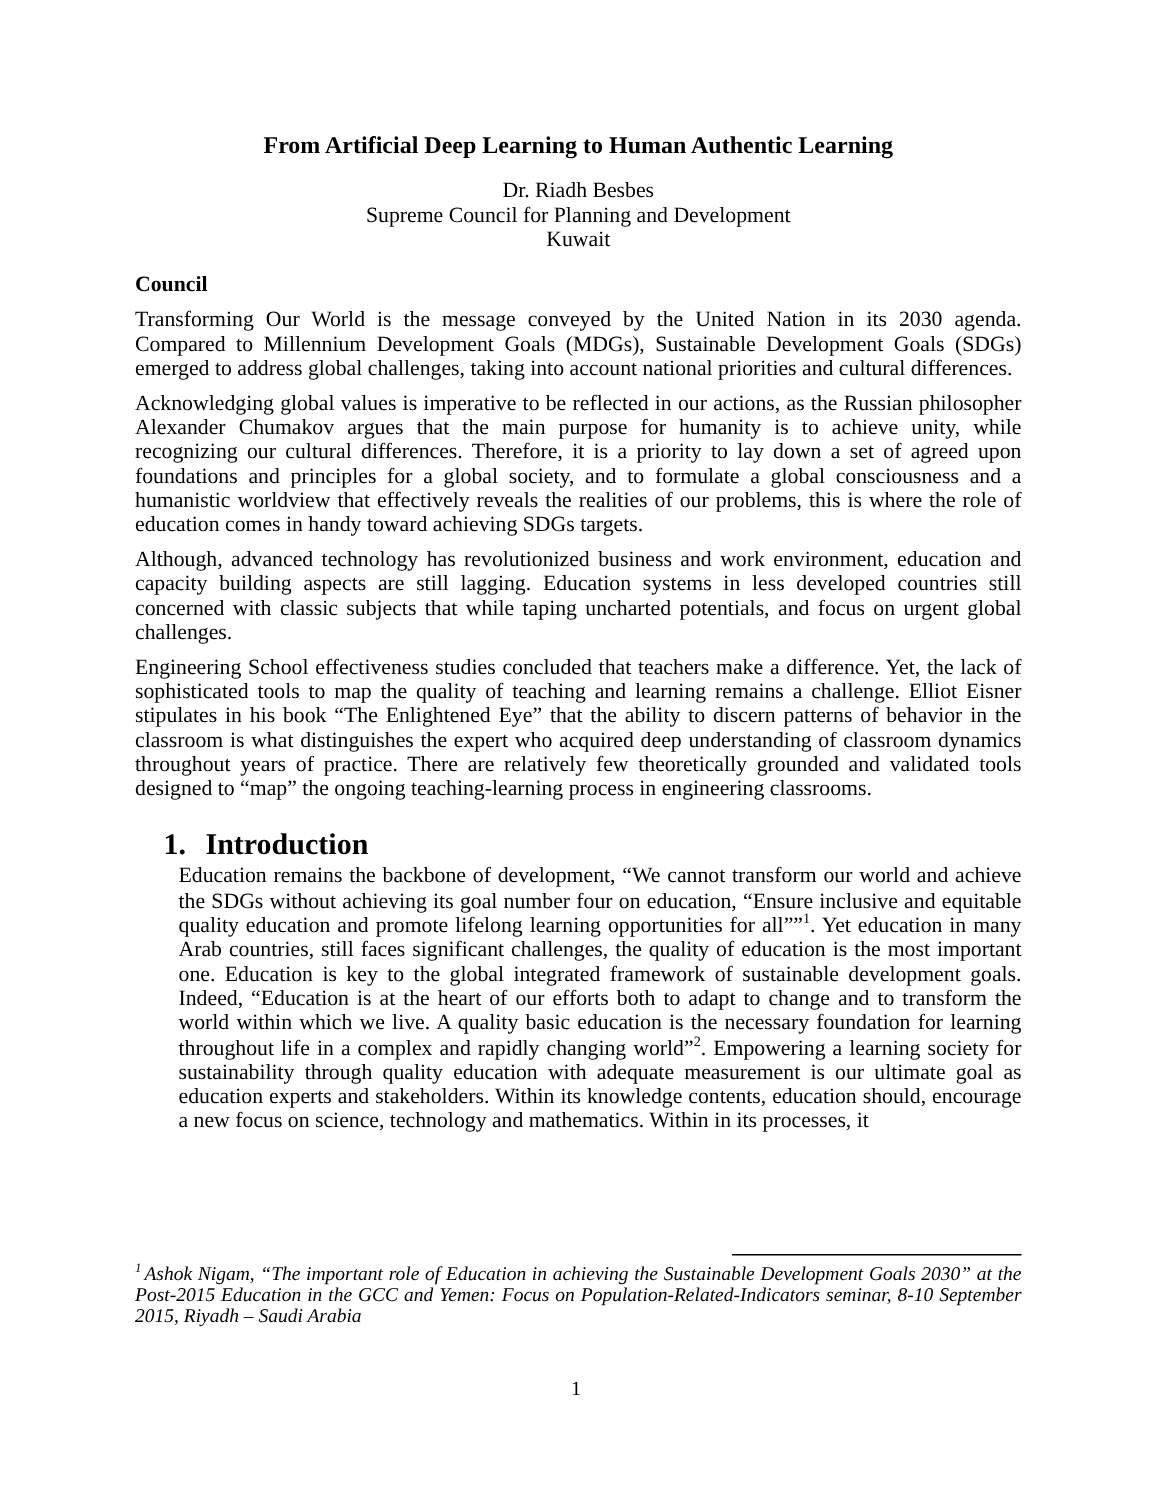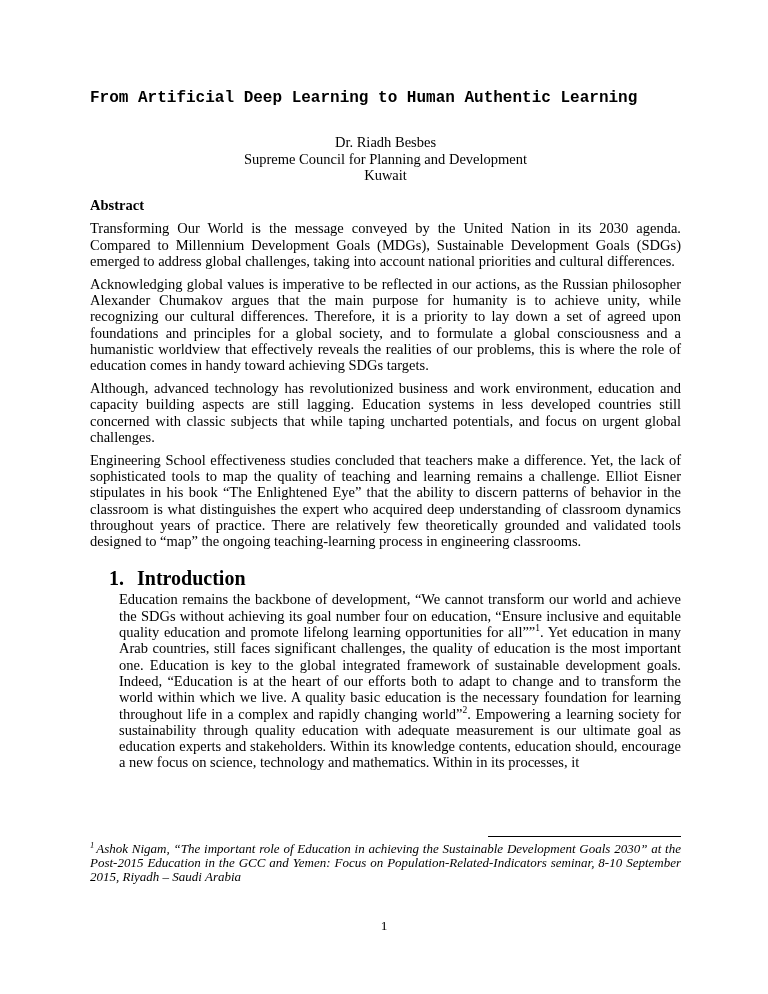--- a/index.html
+++ b/index.html
@@ -12,25 +12,24 @@
     font-family: "Liberation Serif", "DejaVu Serif", serif;
     box-sizing: border-box;
     padding: 89px 87px 0 90px;
     overflow: hidden;
   }
   .paper-title {
     margin: 0;
     font-size: 16px;
     line-height: 18px;
     font-weight: bold;
-    text-align: left;
-    font-family: Liberation Mono, monospace;
+    text-align: center;
   }
   .authors {
-    margin-top: 27px;
+    margin-top: 12px;
     text-align: center;
     font-size: 14.5px;
     line-height: 16.6px;
   }
   .abstract-heading {
     margin-top: 13px;
     font-size: 14.5px;
     line-height: 17px;
     font-weight: bold;
   }
@@ -96,21 +95,21 @@
 <div class="page">
 
   <h1 class="paper-title">From Artificial Deep Learning to Human Authentic Learning</h1>
 
   <div class="authors">
     <div>Dr. Riadh Besbes</div>
     <div>Supreme Council for Planning and Development</div>
     <div>Kuwait</div>
   </div>
 
-  <div class="abstract-heading">Abstract</div>
+  <div class="abstract-heading">Council</div>
 
   <p class="body-par">Transforming Our World is the message conveyed by the United Nation in its 2030 agenda. Compared to Millennium Development Goals (MDGs), Sustainable Development Goals (SDGs) emerged to address global challenges, taking into account national priorities and cultural differences.</p>
   <p class="body-par">Acknowledging global values is imperative to be reflected in our actions, as the Russian philosopher Alexander Chumakov argues that the main purpose for humanity is to achieve unity, while recognizing our cultural differences. Therefore, it is a priority to lay down a set of agreed upon foundations and principles for a global society, and to formulate a global consciousness and a humanistic worldview that effectively reveals the realities of our problems, this is where the role of education comes in handy toward achieving SDGs targets.</p>
   <p class="body-par">Although, advanced technology has revolutionized business and work environment, education and capacity building aspects are still lagging. Education systems in less developed countries still concerned with classic subjects that while taping uncharted potentials, and focus on urgent global challenges.</p>
   <p class="body-par">Engineering School effectiveness studies concluded that teachers make a difference. Yet, the lack of sophisticated tools to map the quality of teaching and learning remains a challenge. Elliot Eisner stipulates in his book “The Enlightened Eye” that the ability to discern patterns of behavior in the classroom is what distinguishes the expert who acquired deep understanding of classroom dynamics throughout years of practice. There are relatively few theoretically grounded and validated tools designed to “map” the ongoing teaching-learning process in engineering classrooms.</p>
 
   <h2 class="section-heading"><span class="section-number">1.</span><span>Introduction</span></h2>
 
   <p class="body-par intro-par"><span>Education remains the backbone of development, “We cannot transform our world and achieve the SDGs without achieving its goal number four on education, “Ensure inclusive and equitable quality education and promote lifelong learning opportunities for all””</span><sup class="fn-ref">1</sup><span>. Yet education in many Arab countries, still faces significant challenges, the quality of education is the most important one. Education is key to the global integrated framework of sustainable development goals. Indeed, “Education is at the heart of our efforts both to adapt to change and to transform the world within which we live. A quality basic education is the necessary foundation for learning throughout life in a complex and rapidly changing world”</span><sup class="fn-ref">2</sup><span>. Empowering a learning society for sustainability through quality education with adequate measurement is our ultimate goal as education experts and stakeholders. Within its knowledge contents, education should, encourage a new focus on science, technology and mathematics. Within in its processes, it</span></p>
 

